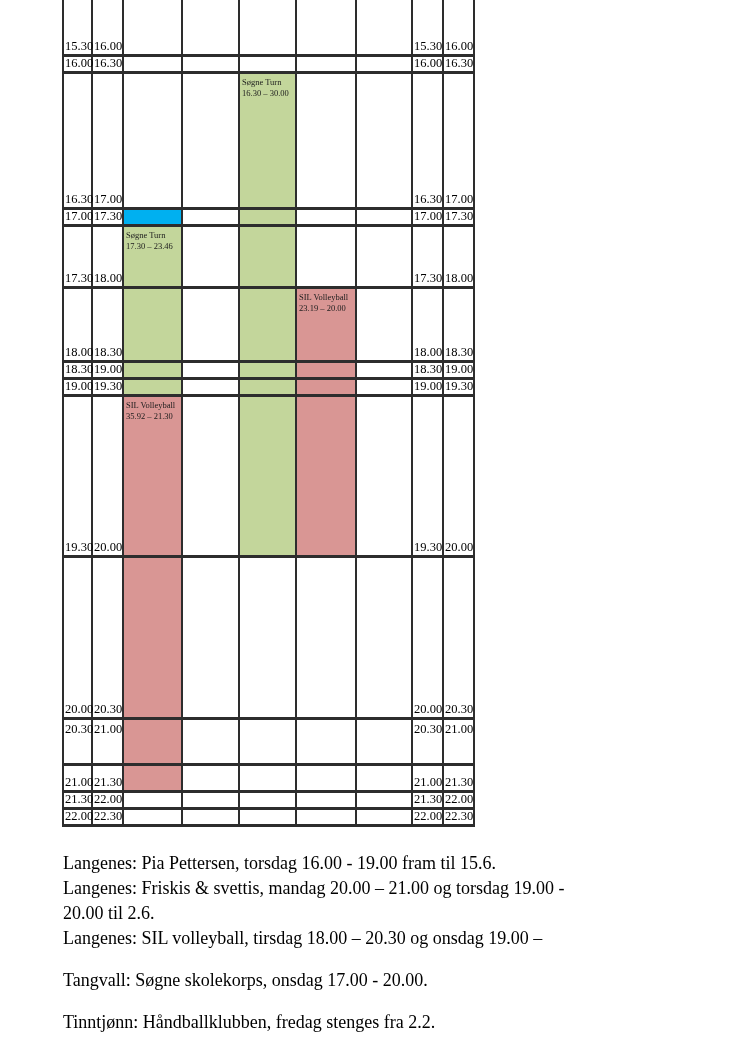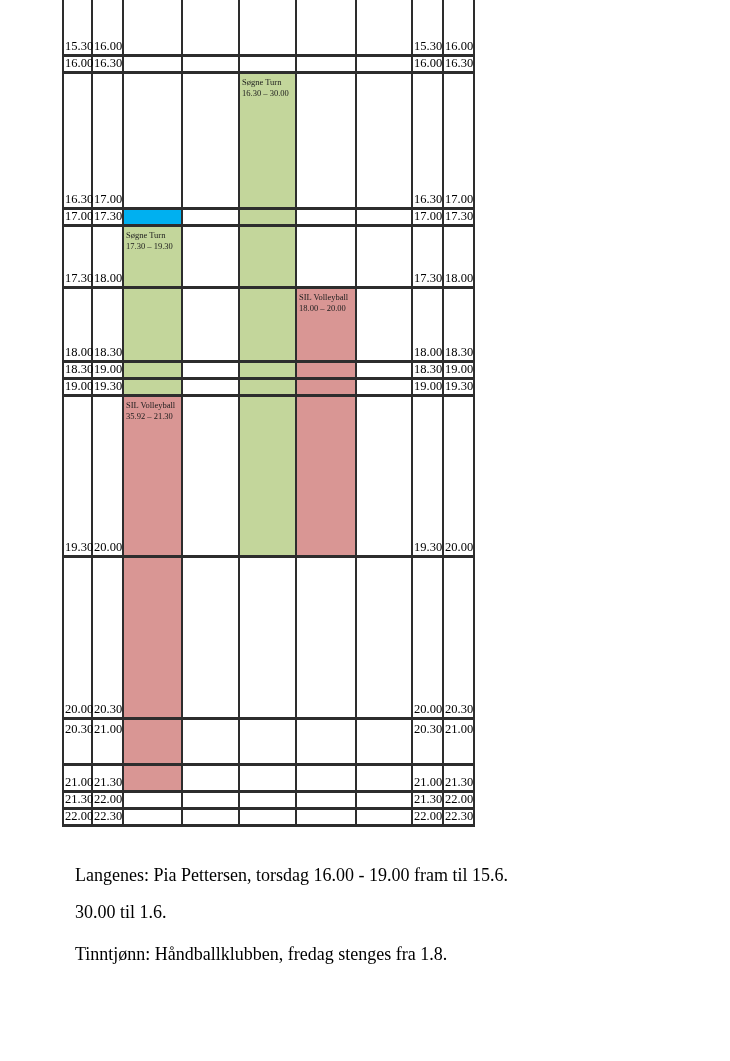--- a/index.html
+++ b/index.html
@@ -58,46 +58,46 @@
   }
   .notes {
     position: absolute;
     left: 63px;
     top: 851px;
     width: 660px;
     font-size: 18px;
     line-height: 25px;
     color: #000000;
   }
-  .note-paragraph { margin: 12px; }
+  .note-paragraph { margin: 0; }
   .note-paragraph.gap { margin-top: 17px; }
   .note-line { white-space: nowrap; }
 </style>
 </head>
 <body>
 
 <div class="page">
   <div class="schedule-table" id="schedule-table">
       <div class="block" style="left: 178px; top: 74px; width: 57px; height: 484px; background: rgb(195, 214, 155);">
         <div class="block-label">
           <div>Søgne Turn</div>
           <div>16.30 – 30.00</div>
         </div>
       </div>
       <div class="block" style="left: 62px; top: 210px; width: 59px; height: 17px; background: rgb(0, 176, 240);"></div>
       <div class="block" style="left: 62px; top: 227px; width: 59px; height: 170px; background: rgb(195, 214, 155);">
         <div class="block-label">
           <div>Søgne Turn</div>
-          <div>17.30 – 19.30</div>
+          <div>17.30 – 23.46</div>
         </div>
       </div>
       <div class="block" style="left: 235px; top: 289px; width: 60px; height: 269px; background: rgb(217, 150, 148);">
         <div class="block-label">
           <div>SIL Volleyball</div>
-          <div>18.00 – 20.00</div>
+          <div>23.19 – 20.00</div>
         </div>
       </div>
       <div class="block" style="left: 62px; top: 397px; width: 59px; height: 396px; background: rgb(217, 150, 148);">
         <div class="block-label">
           <div>SIL Volleyball</div>
           <div>35.92 – 21.30</div>
         </div>
       </div>
       <div class="cell col0 time-cell" style="left: 0px; top: 0px; width: 31px; height: 57px;">15.30</div>
       <div class="cell time-cell" style="left: 31px; top: 0px; width: 31px; height: 57px;">16.00</div>
@@ -224,21 +224,26 @@
       <div class="cell" style="left: 235px; top: 810px; width: 60px; height: 17px;"></div>
       <div class="cell" style="left: 295px; top: 810px; width: 56px; height: 17px;"></div>
       <div class="cell time-cell" style="left: 351px; top: 810px; width: 31px; height: 17px;">22.00</div>
       <div class="cell time-cell" style="left: 382px; top: 810px; width: 31px; height: 17px;">22.30</div>
     </div>
   <div class="notes" id="notes">
       <div class="note-paragraph">
         <div class="note-line">Langenes: Pia Pettersen, torsdag 16.00 - 19.00 fram til 15.6.</div>
       </div>
       <div class="note-paragraph">
-        <div class="note-line">30.00 til 1.6.</div>
+        <div class="note-line">Langenes: Friskis &amp; svettis, mandag 20.00 – 21.00 og torsdag 19.00 -</div>
+        <div class="note-line">20.00 til 2.6.</div>
       </div>
       <div class="note-paragraph">
+        <div class="note-line">Langenes: SIL volleyball, tirsdag 18.00 – 20.30 og onsdag 19.00 –</div>
       </div>
       <div class="note-paragraph gap">
-        <div class="note-line">Tinntjønn: Håndballklubben, fredag stenges fra 1.8.</div>
+        <div class="note-line">Tangvall: Søgne skolekorps, onsdag 17.00 - 20.00.</div>
+      </div>
+      <div class="note-paragraph gap">
+        <div class="note-line">Tinntjønn: Håndballklubben, fredag stenges fra 2.2.</div>
       </div>
     </div>
 </div>
 
 </body></html>

